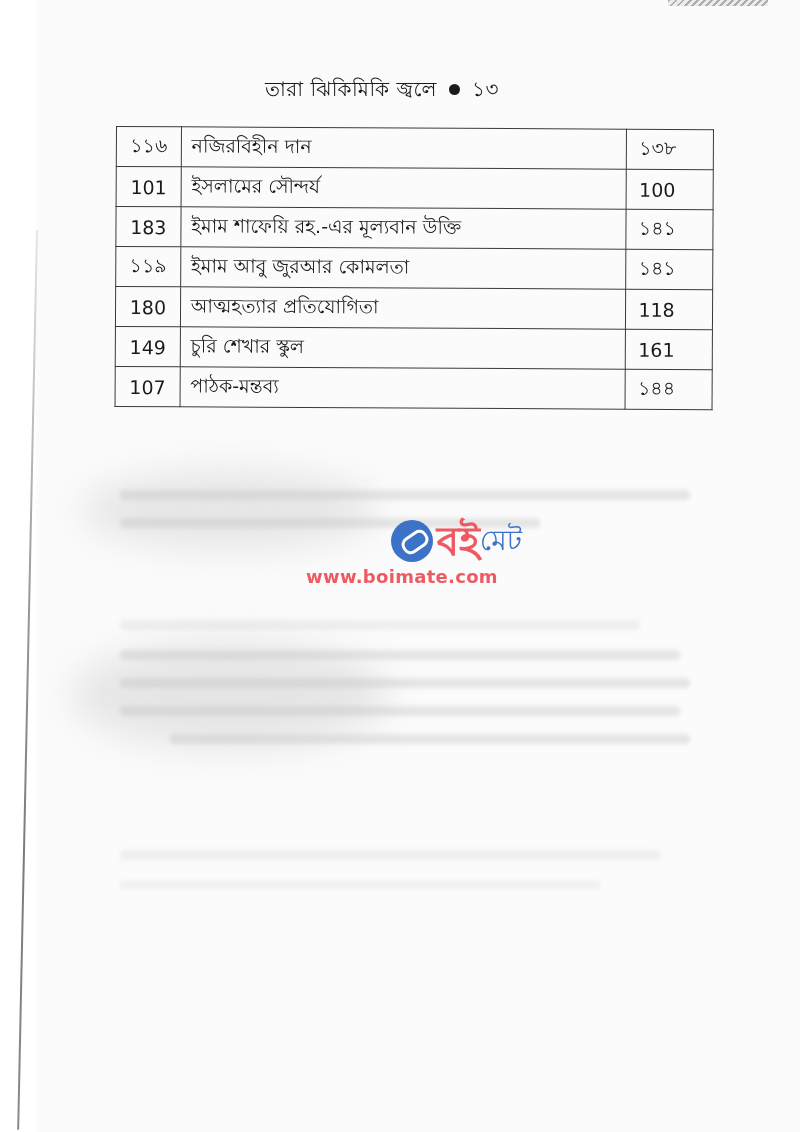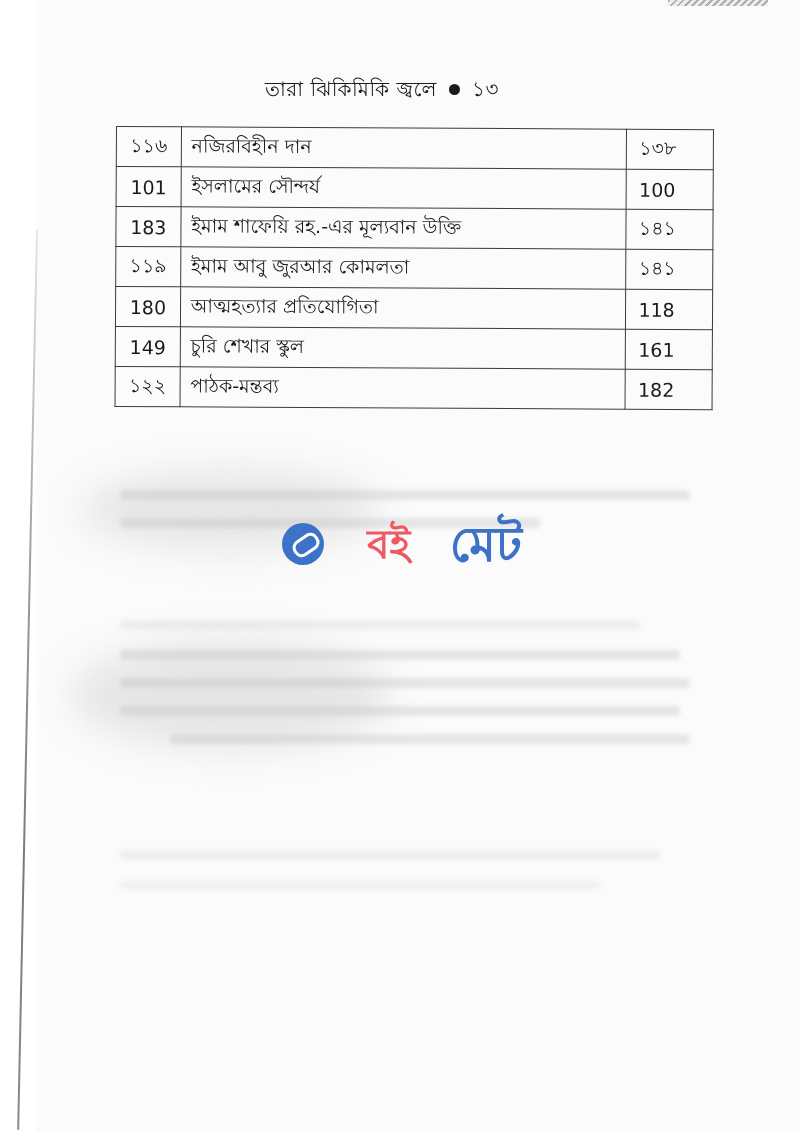--- a/index.html
+++ b/index.html
@@ -108,22 +108,21 @@
     .watermark {
       position: absolute;
       left: 282px;
       top: 520px;
       width: 240px;
       text-align: center;
     }
     .wm-row {
       display: flex;
       align-items: center;
-      justify-content: space-between;
-      gap: 36px;
+      justify-content: flex-end;
     }
     .wm-clip {
       width: 42px;
       height: 42px;
       border-radius: 50%;
       background: #3d72c9;
       position: relative;
       margin-right: 4px;
     }
     .wm-clip::after {
@@ -137,22 +136,22 @@
       border-radius: 8px;
       transform: rotate(-35deg);
     }
     .wm-text-red {
       font-size: 40px;
       font-weight: bold;
       color: #ee5a64;
       line-height: 1;
     }
     .wm-text-blue {
-      font-size: 48px;
-      font-weight: bold;
+      font-size: 28px;
+      font-weight: normal;
       color: #3d72c9;
       line-height: 1;
     }
     .wm-url {
       font-family: "DejaVu Sans", sans-serif;
       font-size: 18px;
       font-weight: bold;
       color: #ee5a64;
       margin-top: 4px;
       letter-spacing: 0.3px;
@@ -207,26 +206,27 @@
       <td class="num">180</td>
       <td class="title">আত্মহত্যার প্রতিযোগিতা</td>
       <td class="page-no">118</td>
     </tr>
     <tr>
       <td class="num">149</td>
       <td class="title">চুরি শেখার স্কুল</td>
       <td class="page-no">161</td>
     </tr>
     <tr>
-      <td class="num">১২২</td>
+      <td class="num">107</td>
       <td class="title">পাঠক-মন্তব্য</td>
-      <td class="page-no">182</td>
+      <td class="page-no">১৪৪</td>
     </tr>
   </tbody>
 </table>
 
 <div class="watermark">
   <div class="wm-row">
     <span class="wm-clip"></span>
     <span class="wm-text-red">বই</span>
     <span class="wm-text-blue">মেট</span>
   </div>
+  <div class="wm-url">www.boimate.com</div>
 </div>
 
 </body></html>

